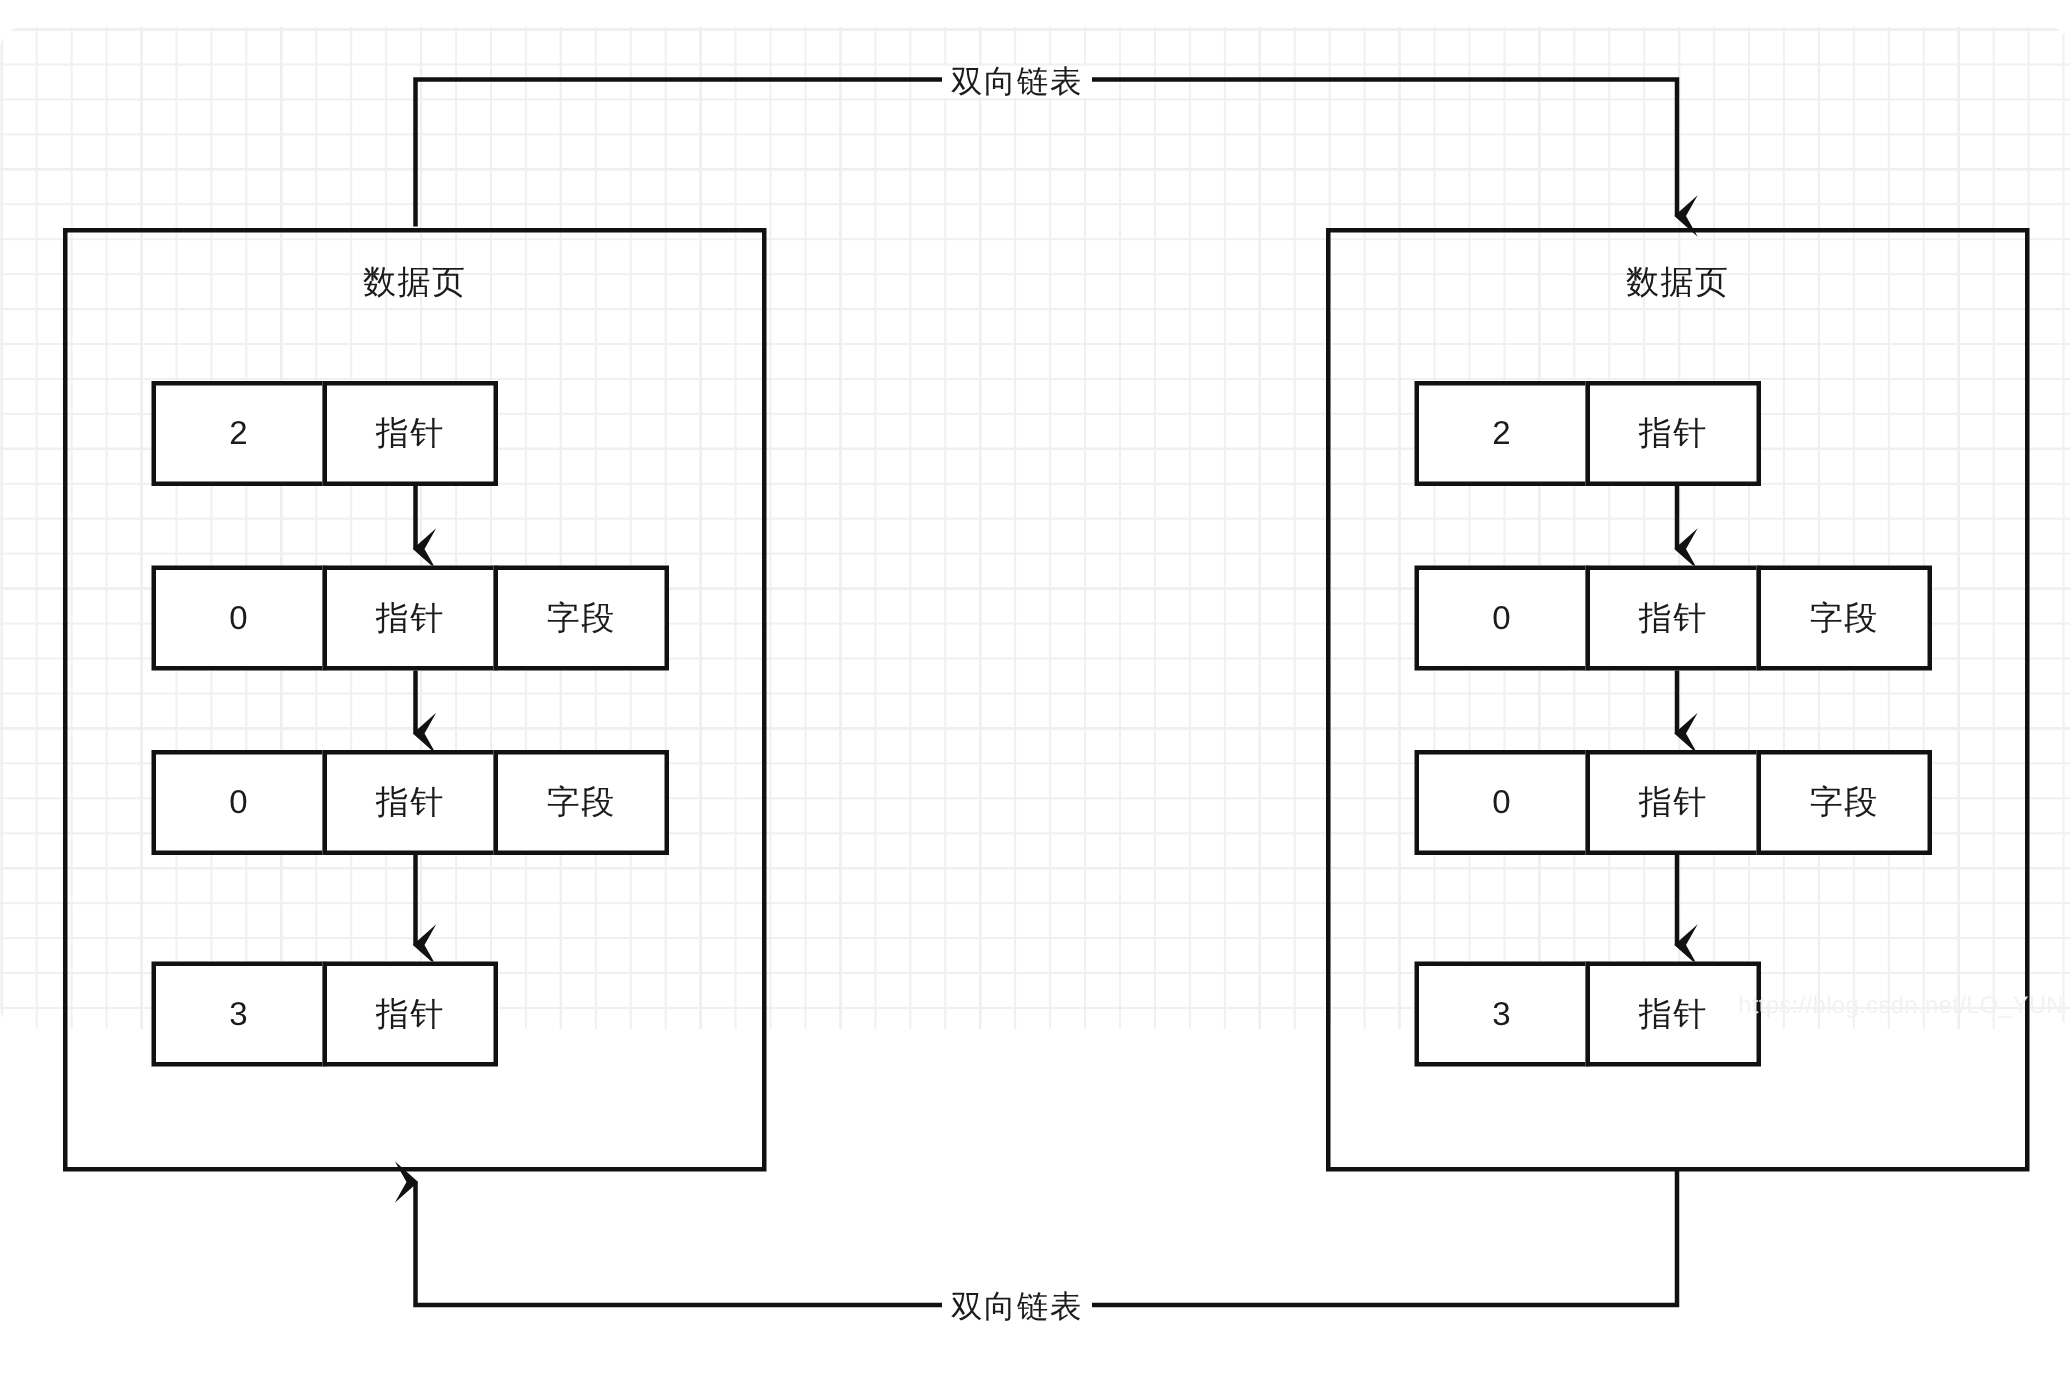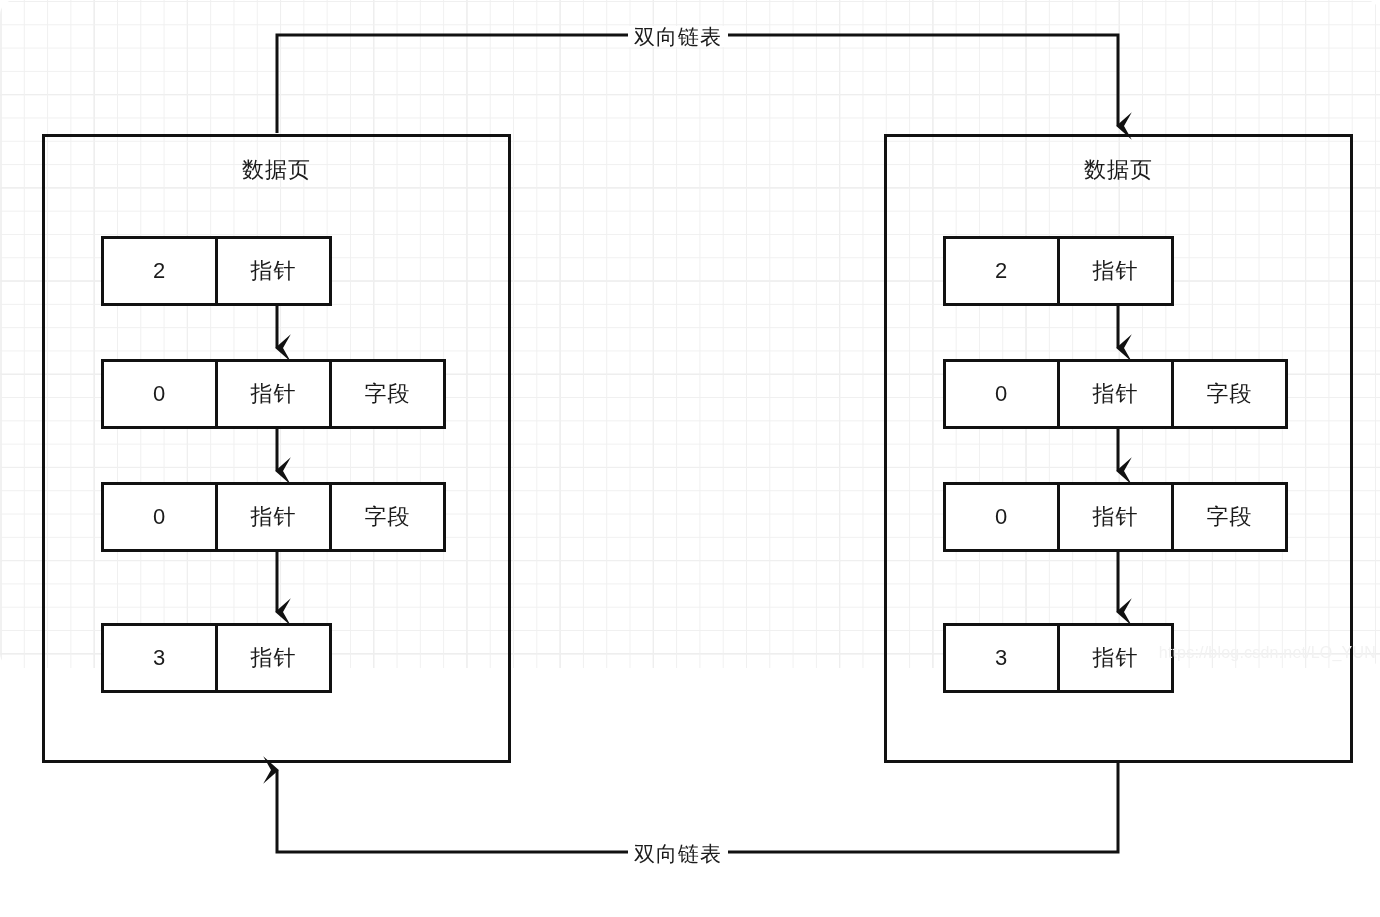--- a/index.html
+++ b/index.html
@@ -10,21 +10,21 @@
     width: 1380px;
     height: 917px;
     background: #ffffff;
     font-family: "Liberation Sans", "DejaVu Sans", sans-serif;
     overflow: hidden;
     position: relative;
   }
   #canvas {
     position: absolute;
     left: 0;
-    top: 0;
+    top: 18px;
     width: 1380px;
     height: 668px;
     background-color: #ffffff;
     background-image:
       linear-gradient(to right, #f0f0f0 1px, transparent 1px),
       linear-gradient(to bottom, #f0f0f0 1px, transparent 1px),
       linear-gradient(to right, #e2e2e2 1px, transparent 1px),
       linear-gradient(to bottom, #e2e2e2 1px, transparent 1px);
     background-size:
       23.3px 23.3px,

